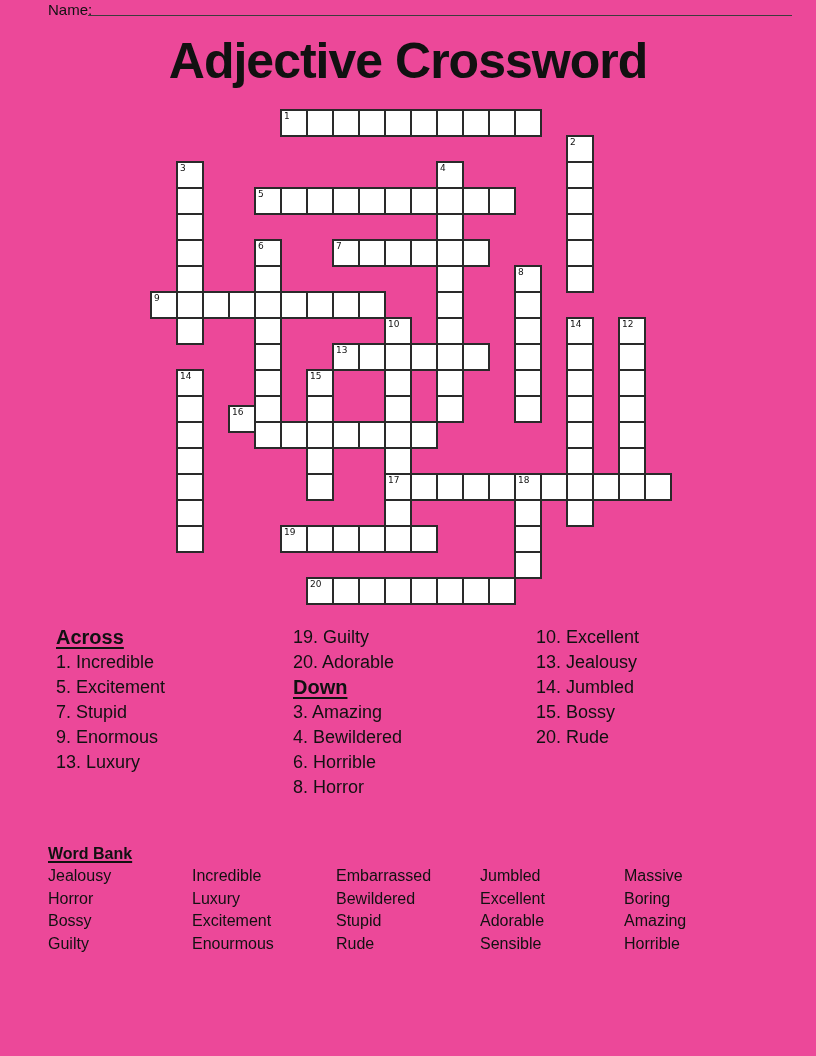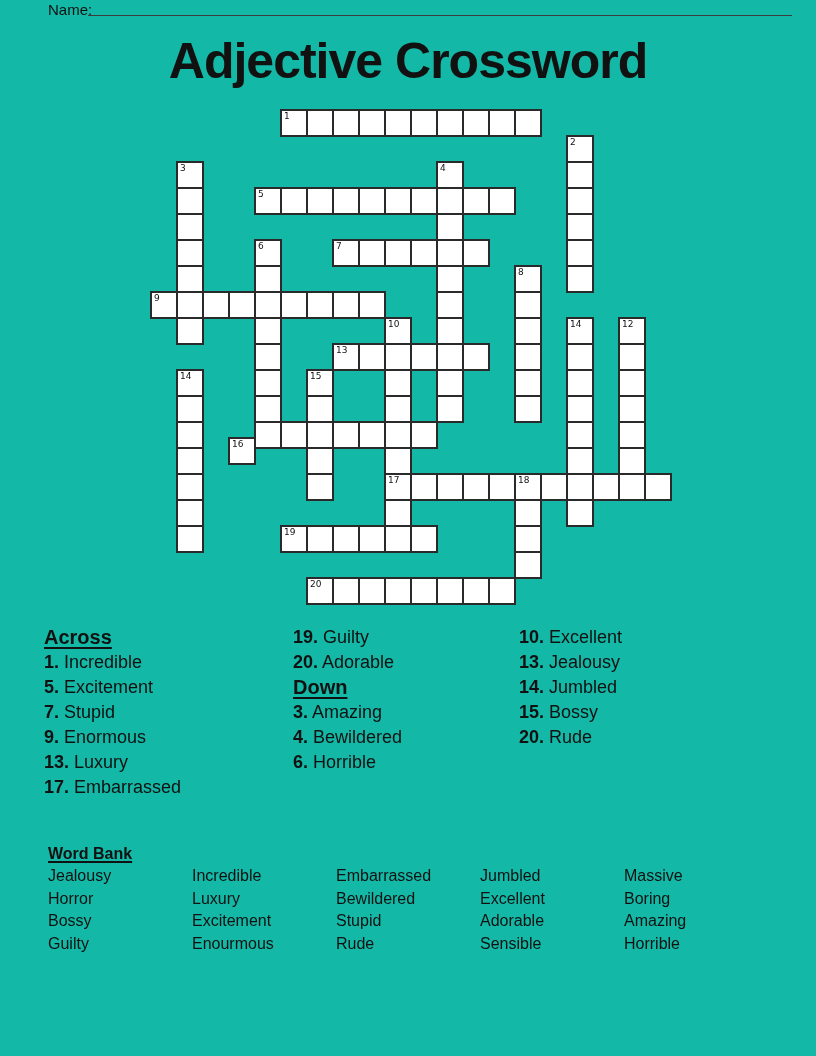--- a/index.html
+++ b/index.html
@@ -1,17 +1,17 @@
 <!DOCTYPE html>
 <html><head>
 <meta charset="utf-8">
 <style>
   html,body { margin:0; padding:0; background:#fff; }
   .page {
-    position:relative; width:816px; height:1056px; background:#14b8a6;
+    position:relative; width:816px; height:1056px; background:#ec4899;
     font-family:"Liberation Sans", sans-serif; color:#111; overflow:hidden;
   }
   
   .name-label { position:absolute; left:48px; top:1px; font-size:15px; color:#111; }
   .name-line  { position:absolute; left:88px; top:0px; width:704px; height:15px;
                 border-bottom:1.5px solid #3d3d3d; }
   
   .title { position:absolute; left:0; top:32px; width:100%; text-align:center;
            font-size:50px; line-height:58px; font-weight:700; letter-spacing:-1px;
            font-family:"Liberation Sans", sans-serif; }
@@ -20,21 +20,21 @@
   .cell { position:absolute; width:28px; height:28px; box-sizing:border-box;
           border:2px solid #2a2a2a; background:#ffffff; }
   .cell-num { position:absolute; top:0px; left:2px; font-size:9px; line-height:10px;
               font-family:"DejaVu Sans", sans-serif; color:#111; }
   
   .clue-col { position:absolute; top:628px; width:240px; }
   .clue-header { font-size:20px; line-height:18px; font-weight:700;
                  text-decoration:underline; text-decoration-thickness:2px;
                  text-underline-offset:3px; margin-bottom:7px; }
   .clue-line { font-size:18px; line-height:18px; margin-bottom:7px; }
-  .clue-num  { font-weight:700; }
+  .clue-num  { font-weight:400; }
   
   .wb-label { position:absolute; left:48px; top:845px; font-size:16px; font-weight:700;
               text-decoration:underline; text-decoration-thickness:2px;
               text-underline-offset:2px; }
   .wb-columns { position:absolute; left:48px; top:868px; display:flex; }
   .wb-col  { width:144px; }
   .wb-word { font-size:16px; line-height:16px; margin-bottom:6.5px; }
 </style>
 </head>
 <body>
@@ -180,21 +180,21 @@
       <div class="cell" style="left: 26px; top: 364px;"></div>
       <div class="cell" style="left: 26px; top: 390px;"></div>
       <div class="cell" style="left: 26px; top: 416px;"></div>
       <div class="cell" style="left: 156px; top: 260px;">
         <span class="cell-num">15</span>
       </div>
       <div class="cell" style="left: 156px; top: 286px;"></div>
       <div class="cell" style="left: 156px; top: 312px;"></div>
       <div class="cell" style="left: 156px; top: 338px;"></div>
       <div class="cell" style="left: 156px; top: 364px;"></div>
-      <div class="cell" style="left: 78px; top: 328px;">
+      <div class="cell" style="left: 78px; top: 296px;">
         <span class="cell-num">16</span>
       </div>
       <div class="cell" style="left: 130px; top: 312px;"></div>
       <div class="cell" style="left: 182px; top: 312px;"></div>
       <div class="cell" style="left: 208px; top: 312px;"></div>
       <div class="cell" style="left: 260px; top: 312px;"></div>
       <div class="cell" style="left: 260px; top: 364px;"></div>
       <div class="cell" style="left: 286px; top: 364px;"></div>
       <div class="cell" style="left: 312px; top: 364px;"></div>
       <div class="cell" style="left: 338px; top: 364px;"></div>
@@ -219,38 +219,38 @@
       </div>
       <div class="cell" style="left: 182px; top: 468px;"></div>
       <div class="cell" style="left: 208px; top: 468px;"></div>
       <div class="cell" style="left: 234px; top: 468px;"></div>
       <div class="cell" style="left: 260px; top: 468px;"></div>
       <div class="cell" style="left: 286px; top: 468px;"></div>
       <div class="cell" style="left: 312px; top: 468px;"></div>
       <div class="cell" style="left: 338px; top: 468px;"></div>
     </div>
 
-  <div class="clue-col" style="left:44px">
+  <div class="clue-col" style="left:56px">
       <div class="clue-header">Across</div>
       <div class="clue-line"><span class="clue-num">1.</span> <span>Incredible</span></div>
       <div class="clue-line"><span class="clue-num">5.</span> <span>Excitement</span></div>
       <div class="clue-line"><span class="clue-num">7.</span> <span>Stupid</span></div>
       <div class="clue-line"><span class="clue-num">9.</span> <span>Enormous</span></div>
       <div class="clue-line"><span class="clue-num">13.</span> <span>Luxury</span></div>
-      <div class="clue-line"><span class="clue-num">17.</span> <span>Embarrassed</span></div>
     </div>
   <div class="clue-col" style="left:293px">
       <div class="clue-line"><span class="clue-num">19.</span> <span>Guilty</span></div>
       <div class="clue-line"><span class="clue-num">20.</span> <span>Adorable</span></div>
       <div class="clue-header">Down</div>
       <div class="clue-line"><span class="clue-num">3.</span> <span>Amazing</span></div>
       <div class="clue-line"><span class="clue-num">4.</span> <span>Bewildered</span></div>
       <div class="clue-line"><span class="clue-num">6.</span> <span>Horrible</span></div>
-    </div>
-  <div class="clue-col" style="left:519px">
+      <div class="clue-line"><span class="clue-num">8.</span> <span>Horror</span></div>
+    </div>
+  <div class="clue-col" style="left:536px">
       <div class="clue-line"><span class="clue-num">10.</span> <span>Excellent</span></div>
       <div class="clue-line"><span class="clue-num">13.</span> <span>Jealousy</span></div>
       <div class="clue-line"><span class="clue-num">14.</span> <span>Jumbled</span></div>
       <div class="clue-line"><span class="clue-num">15.</span> <span>Bossy</span></div>
       <div class="clue-line"><span class="clue-num">20.</span> <span>Rude</span></div>
     </div>
 
   <div class="wb-label">Word Bank</div>
   <div class="wb-columns">
       <div class="wb-col">

